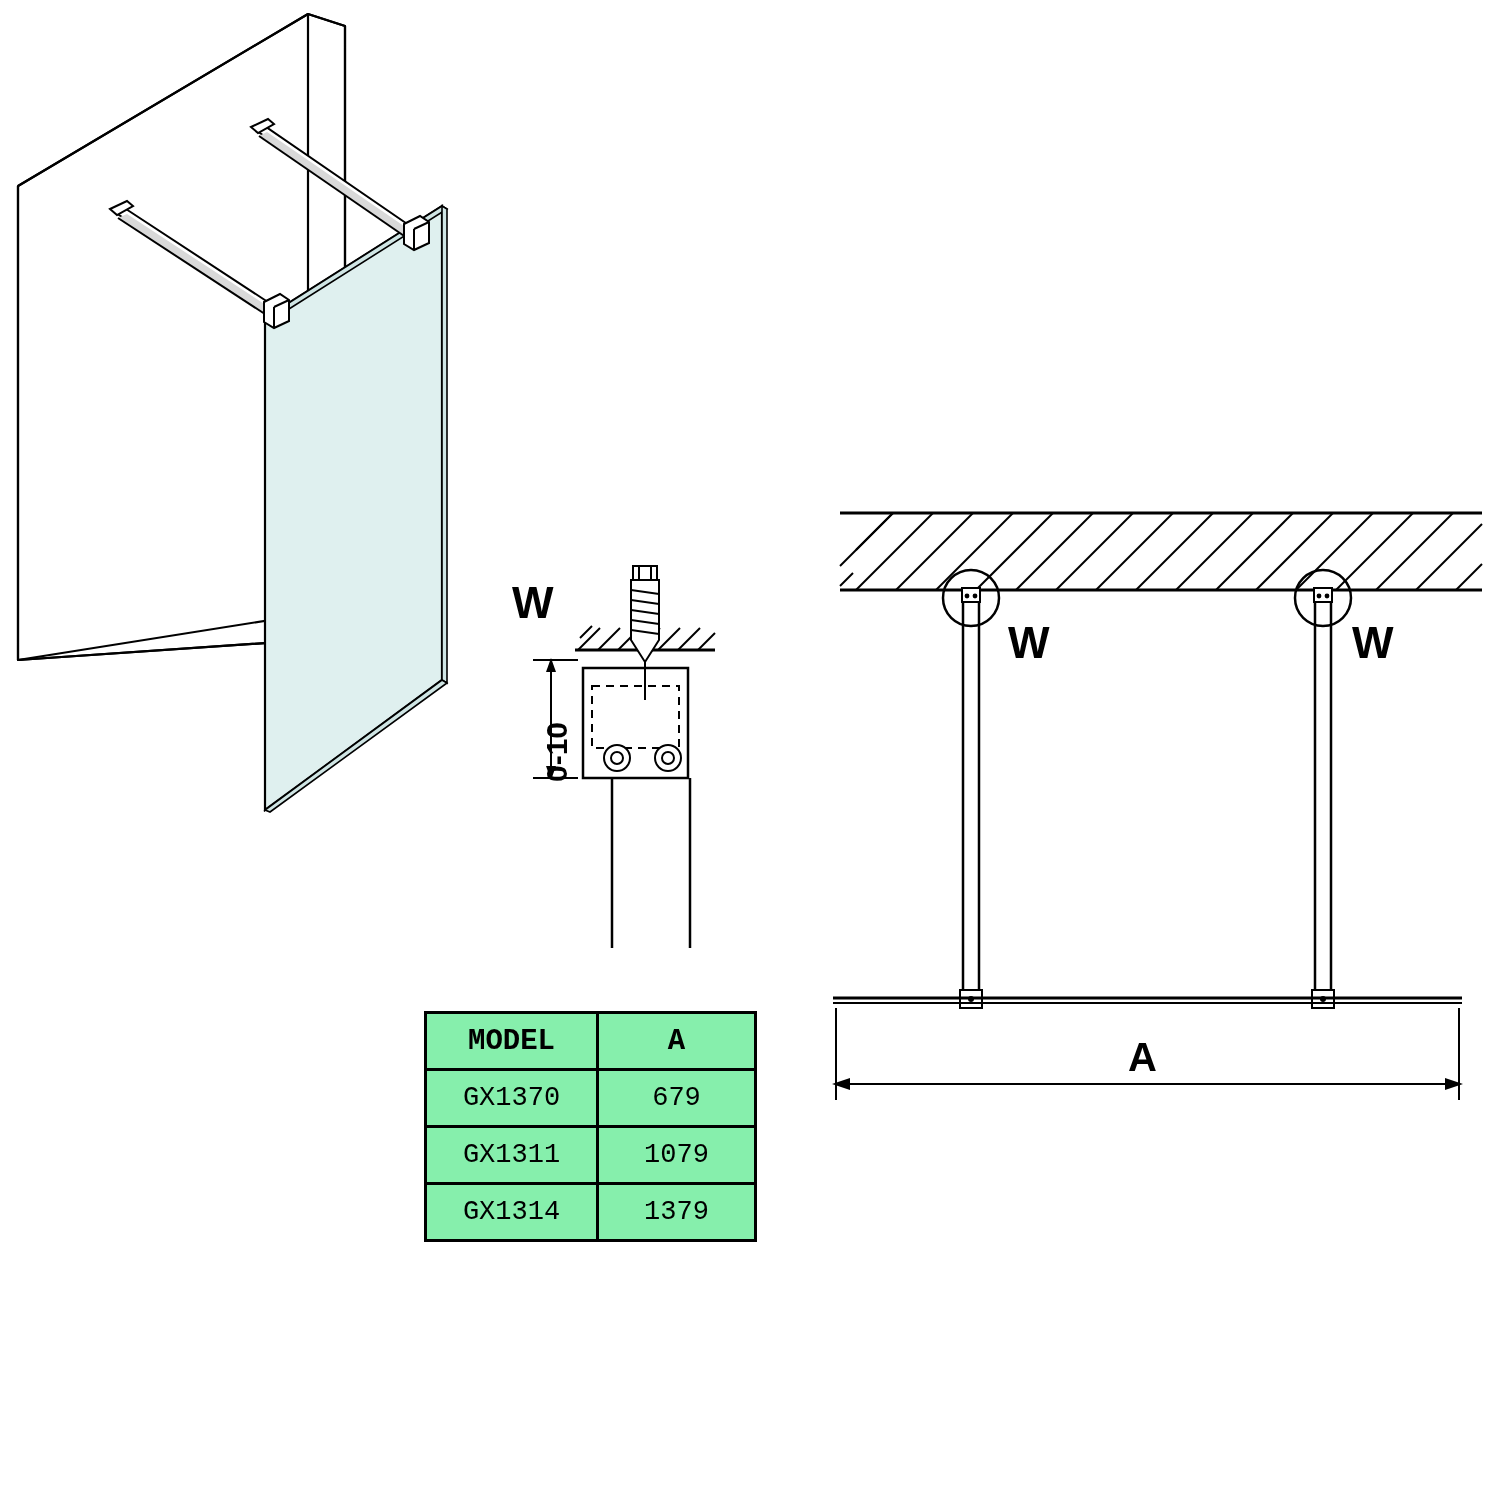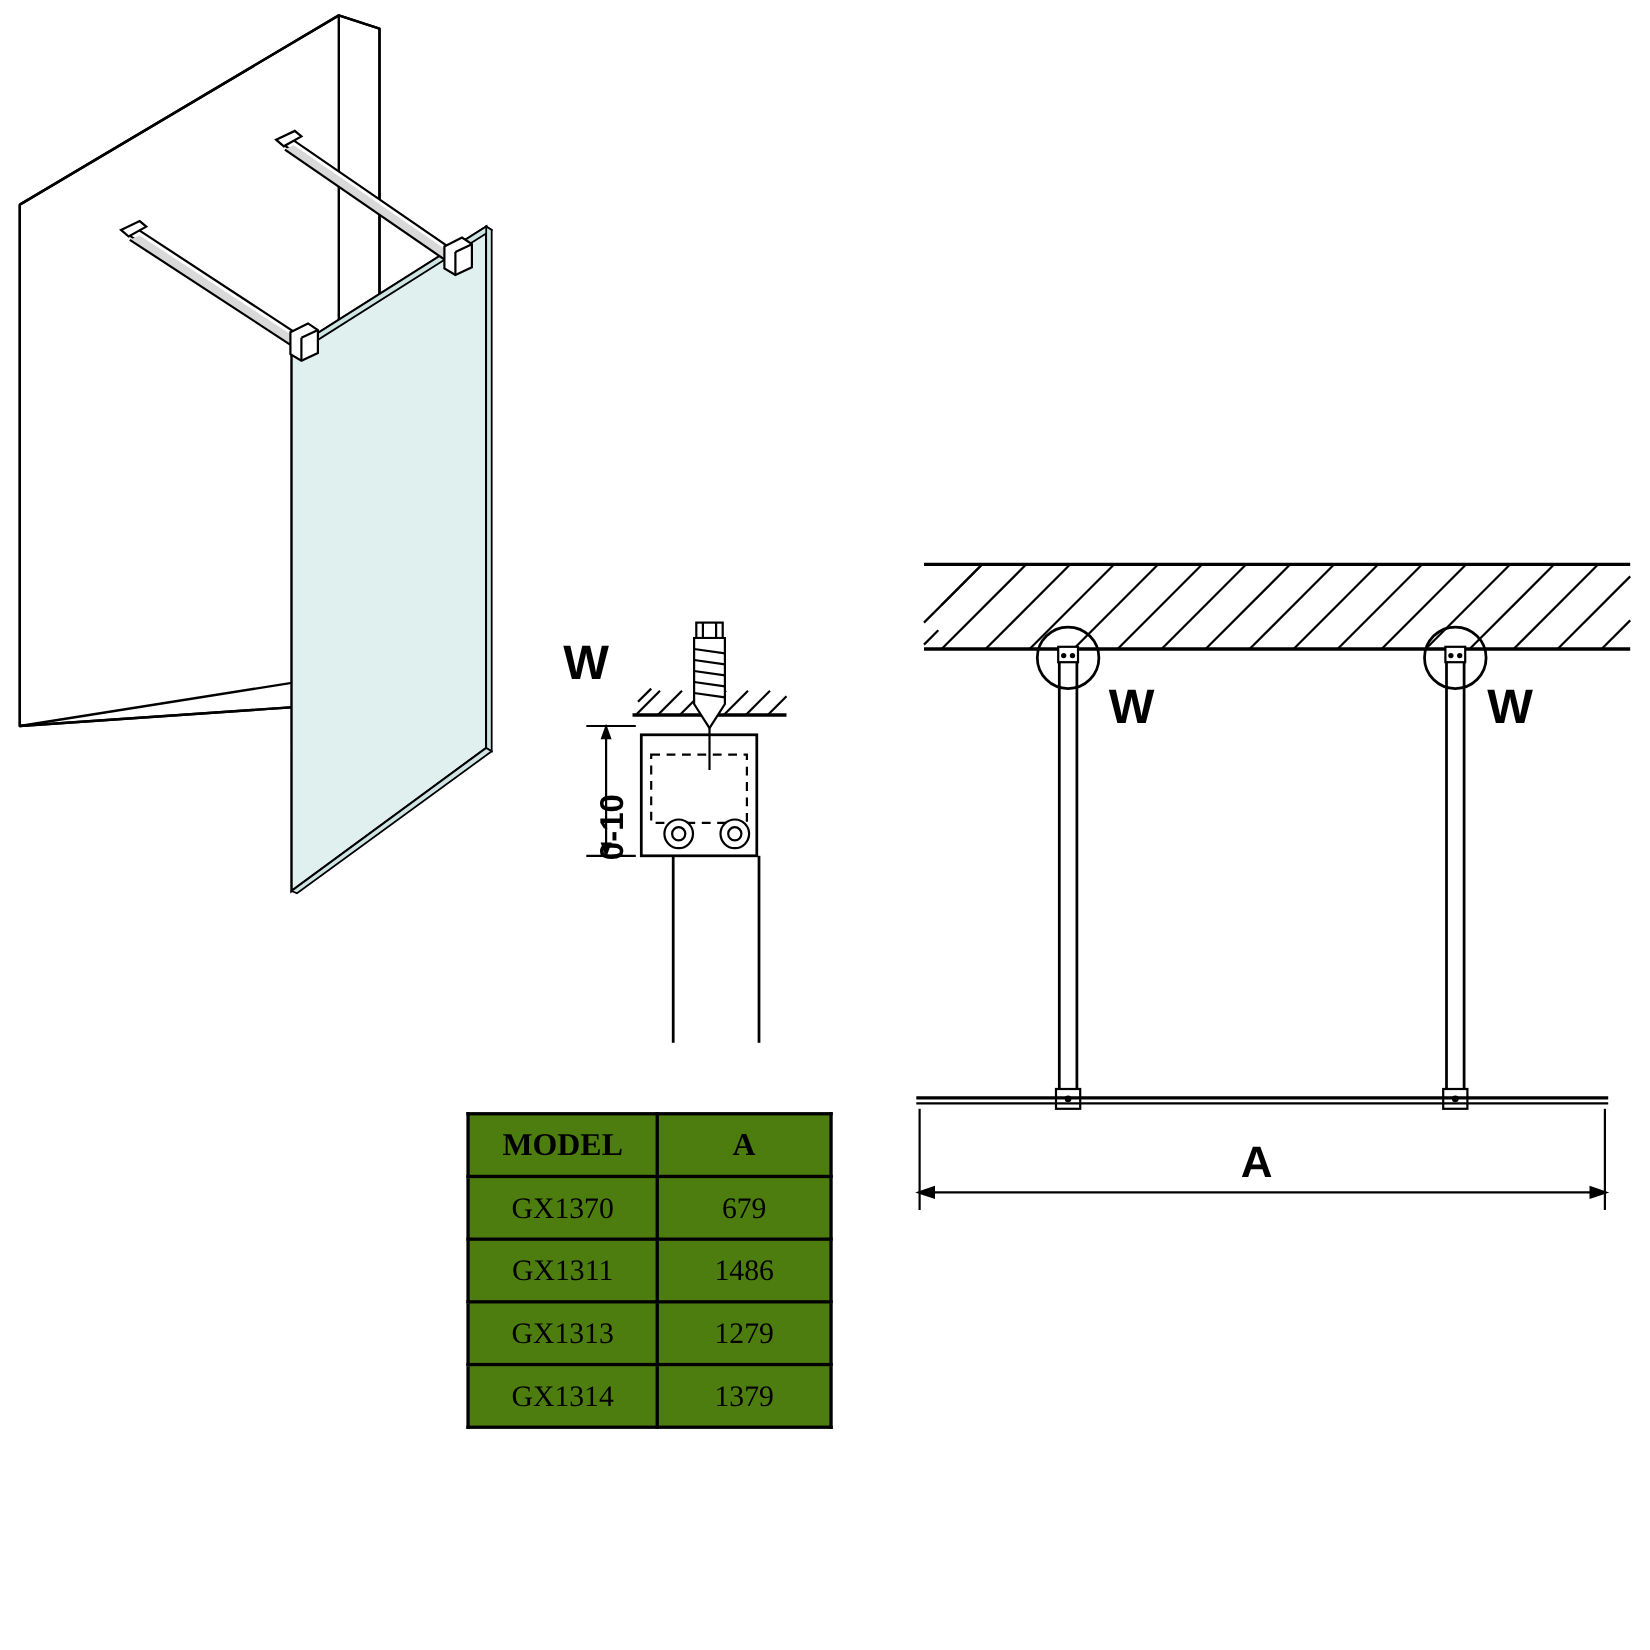--- a/index.html
+++ b/index.html
@@ -48,25 +48,25 @@
     position: absolute;
     left: 424px;
     top: 1011px;
     width: 330px;
     border-collapse: collapse;
     table-layout: fixed;
   }
   #spec-table th, #spec-table td {
     border: 3px solid #000;
     text-align: center;
-    font-family: Liberation Serif, serif;
+    font-family: Liberation Mono, monospace;
     font-size: 27px;
     height: 54px;
     padding: 0;
-    background: #4d7c0f;
+    background: #86efac;
   }
   #spec-table th {
     font-weight: bold;
     font-size: 29px;
   }
   #spec-table td {
     font-weight: normal;
   }
   #spec-table col.c1 { width: 172px; }
   #spec-table col.c2 { width: 158px; }
@@ -247,25 +247,21 @@
         <th>A</th>
       </tr>
     </thead>
     <tbody>
       <tr>
         <td>GX1370</td>
         <td>679</td>
       </tr>
       <tr>
         <td>GX1311</td>
-        <td>1486</td>
-      </tr>
-      <tr>
-        <td>GX1313</td>
-        <td>1279</td>
+        <td>1079</td>
       </tr>
       <tr>
         <td>GX1314</td>
         <td>1379</td>
       </tr>
     </tbody>
   </table>
 
 </div>
 

